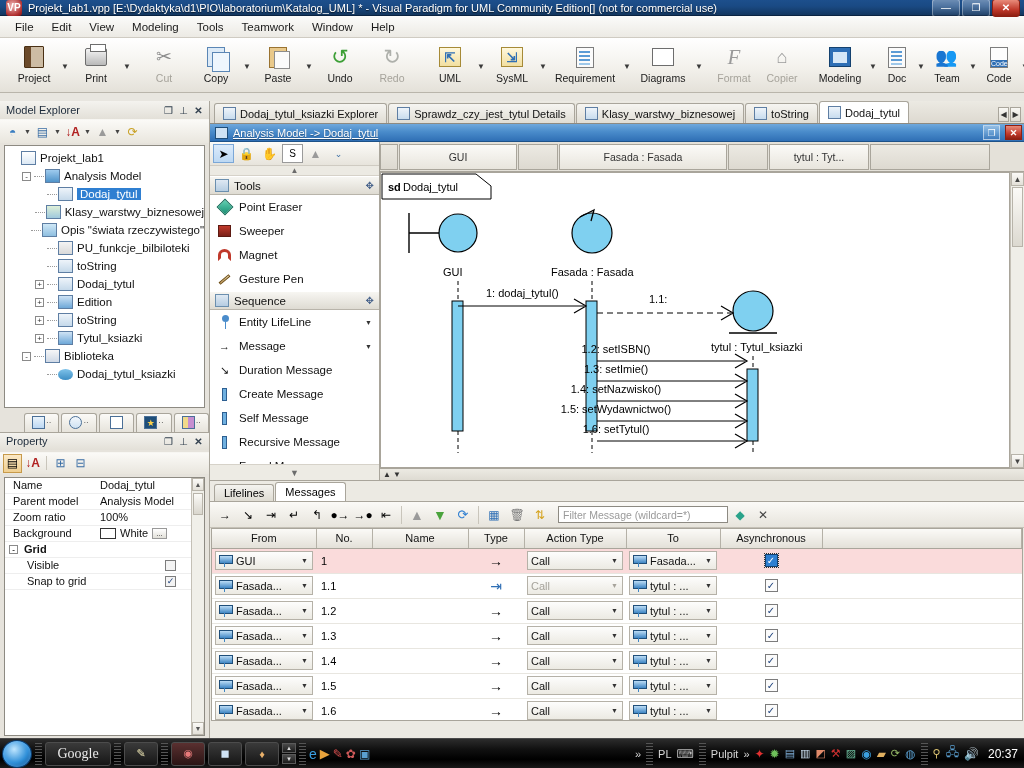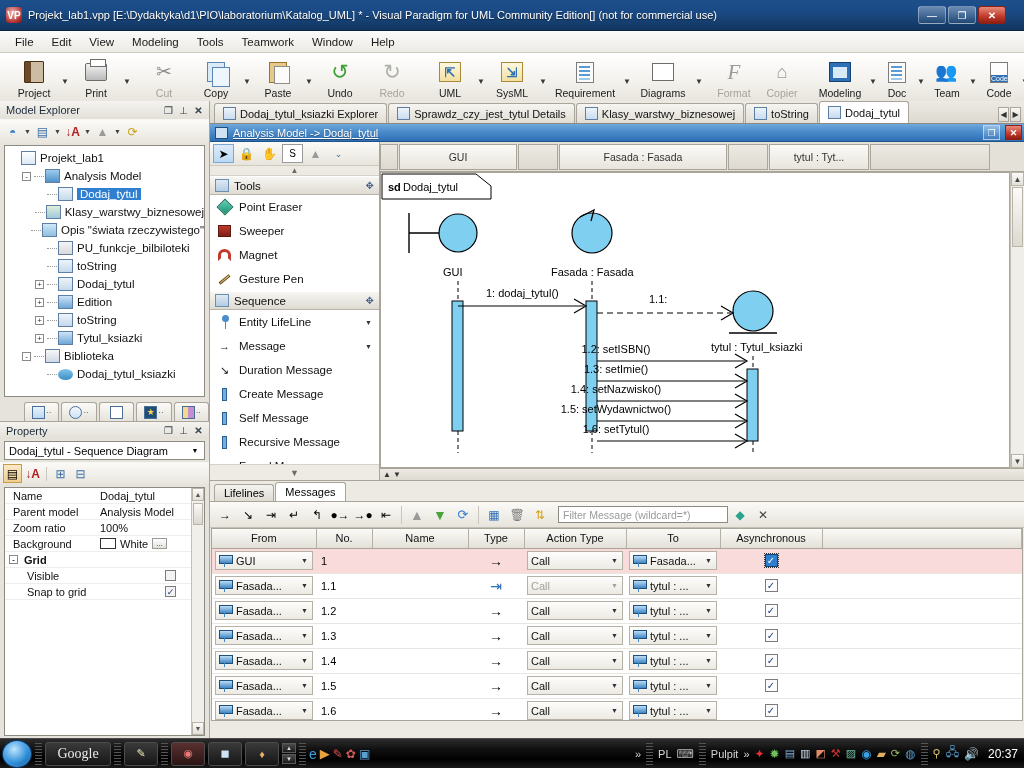--- a/index.html
+++ b/index.html
@@ -8,24 +8,24 @@
     width: 1024px; height: 768px;
     overflow: hidden;
     font-family: "Liberation Sans", sans-serif;
     font-size: 11px;
     background: #d4d0c8;
   }
   .app { position: relative; width: 1024px; height: 768px; background: #e8e6e0; }
 
   
   .titlebar {
-    height: 31px;
+    height: 16px;
     background: linear-gradient(180deg,#1d4f8c 0%, #1a4a84 40%, #12365f 100%);
     display: flex; align-items: center; gap: 6px;
-    padding: 0 14px 0 6px;
+    padding: 0 0 0 6px;
     border-bottom: 1px solid #0a2341;
     position: relative;
   }
   .titlebar .tb-icon {
     width: 16px; height: 16px; border-radius: 3px;
     background: radial-gradient(circle at 40% 35%, #f2b8b8, #b03030 70%, #7b1010);
     display: flex; align-items: center; justify-content: center;
     color: #fff; font-size: 10px; font-weight: bold;
     flex: 0 0 auto;
   }
@@ -612,24 +612,20 @@
           </div>
       </div>
 
       <div class="panel-head" style="border-top:1px solid #a9a59b">
         <div class="ttl">Property</div>
         <div class="ph-btn">❐</div>
         <div class="ph-btn">⊥</div>
         <div class="ph-btn x">✕</div>
       </div>
 
-      <div class="prop-sel">
-        <div class="txt">Dodaj_tytul - Sequence Diagram</div>
-        <div class="cb">▼</div>
-      </div>
 
       <div class="mini-toolbar" style="height:22px;margin-top:2px">
         <div class="mt-i" style="border:1px solid #c79a4a;background:linear-gradient(180deg,#fbe9c6,#f0cf90)">▤</div>
         <div class="mt-i" style="color:#b02020;font-weight:bold">↓A</div>
         <div class="msep" style="height:14px"></div>
         <div class="mt-i" style="color:#3b6ea5">⊞</div>
         <div class="mt-i" style="color:#3b6ea5">⊟</div>
       </div>
 
       <div class="ptable" id="ptable-host">

